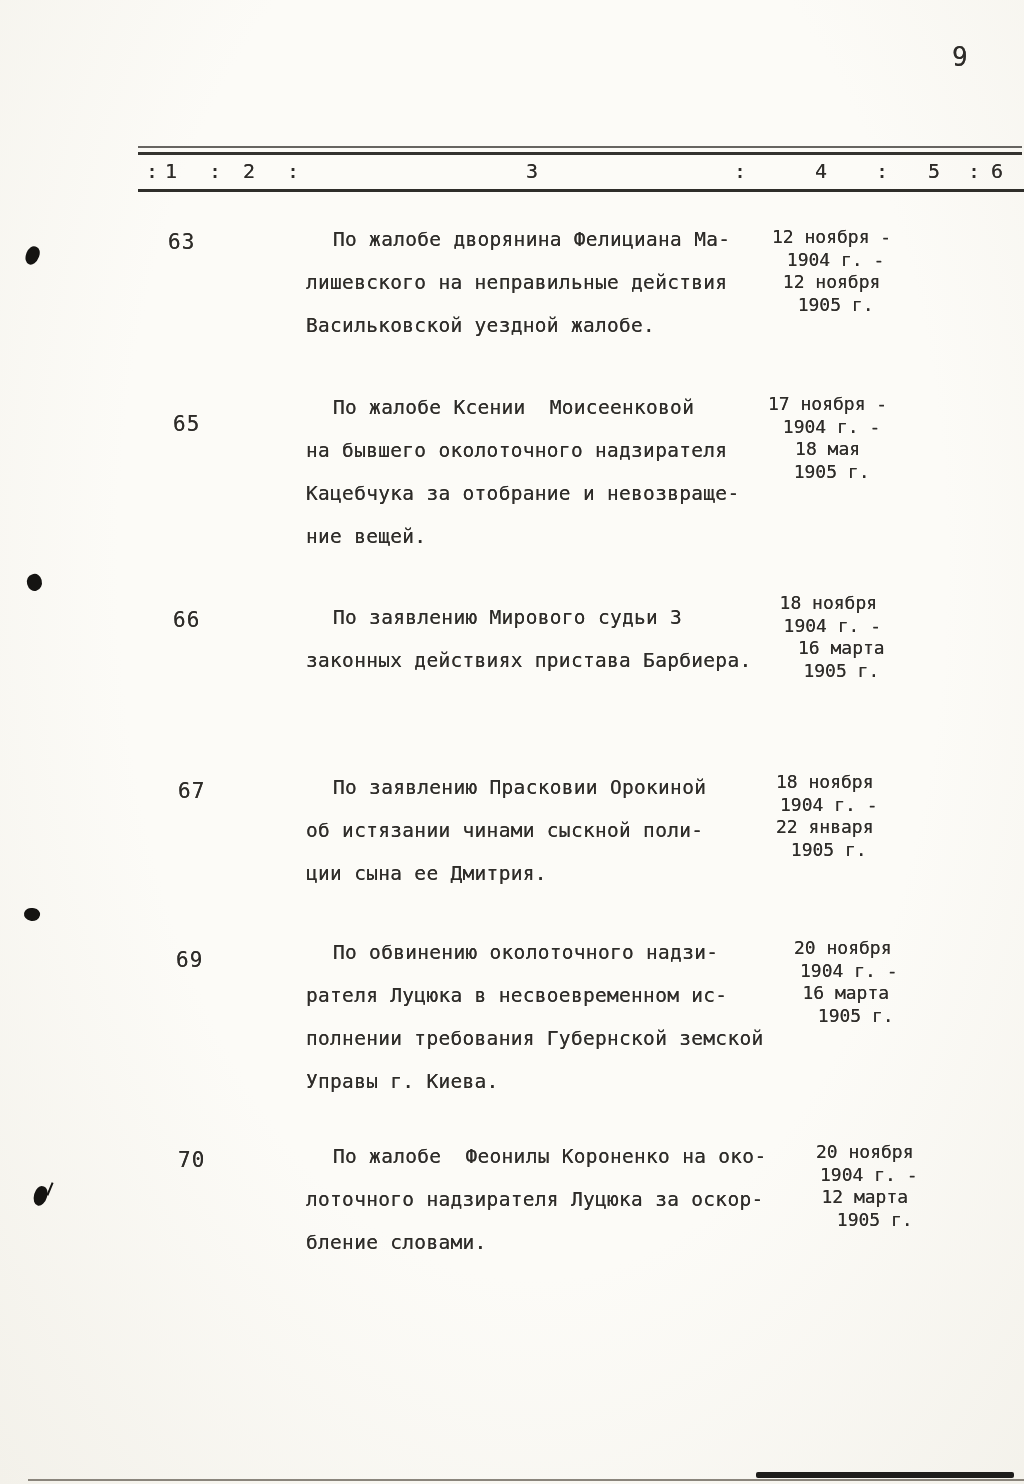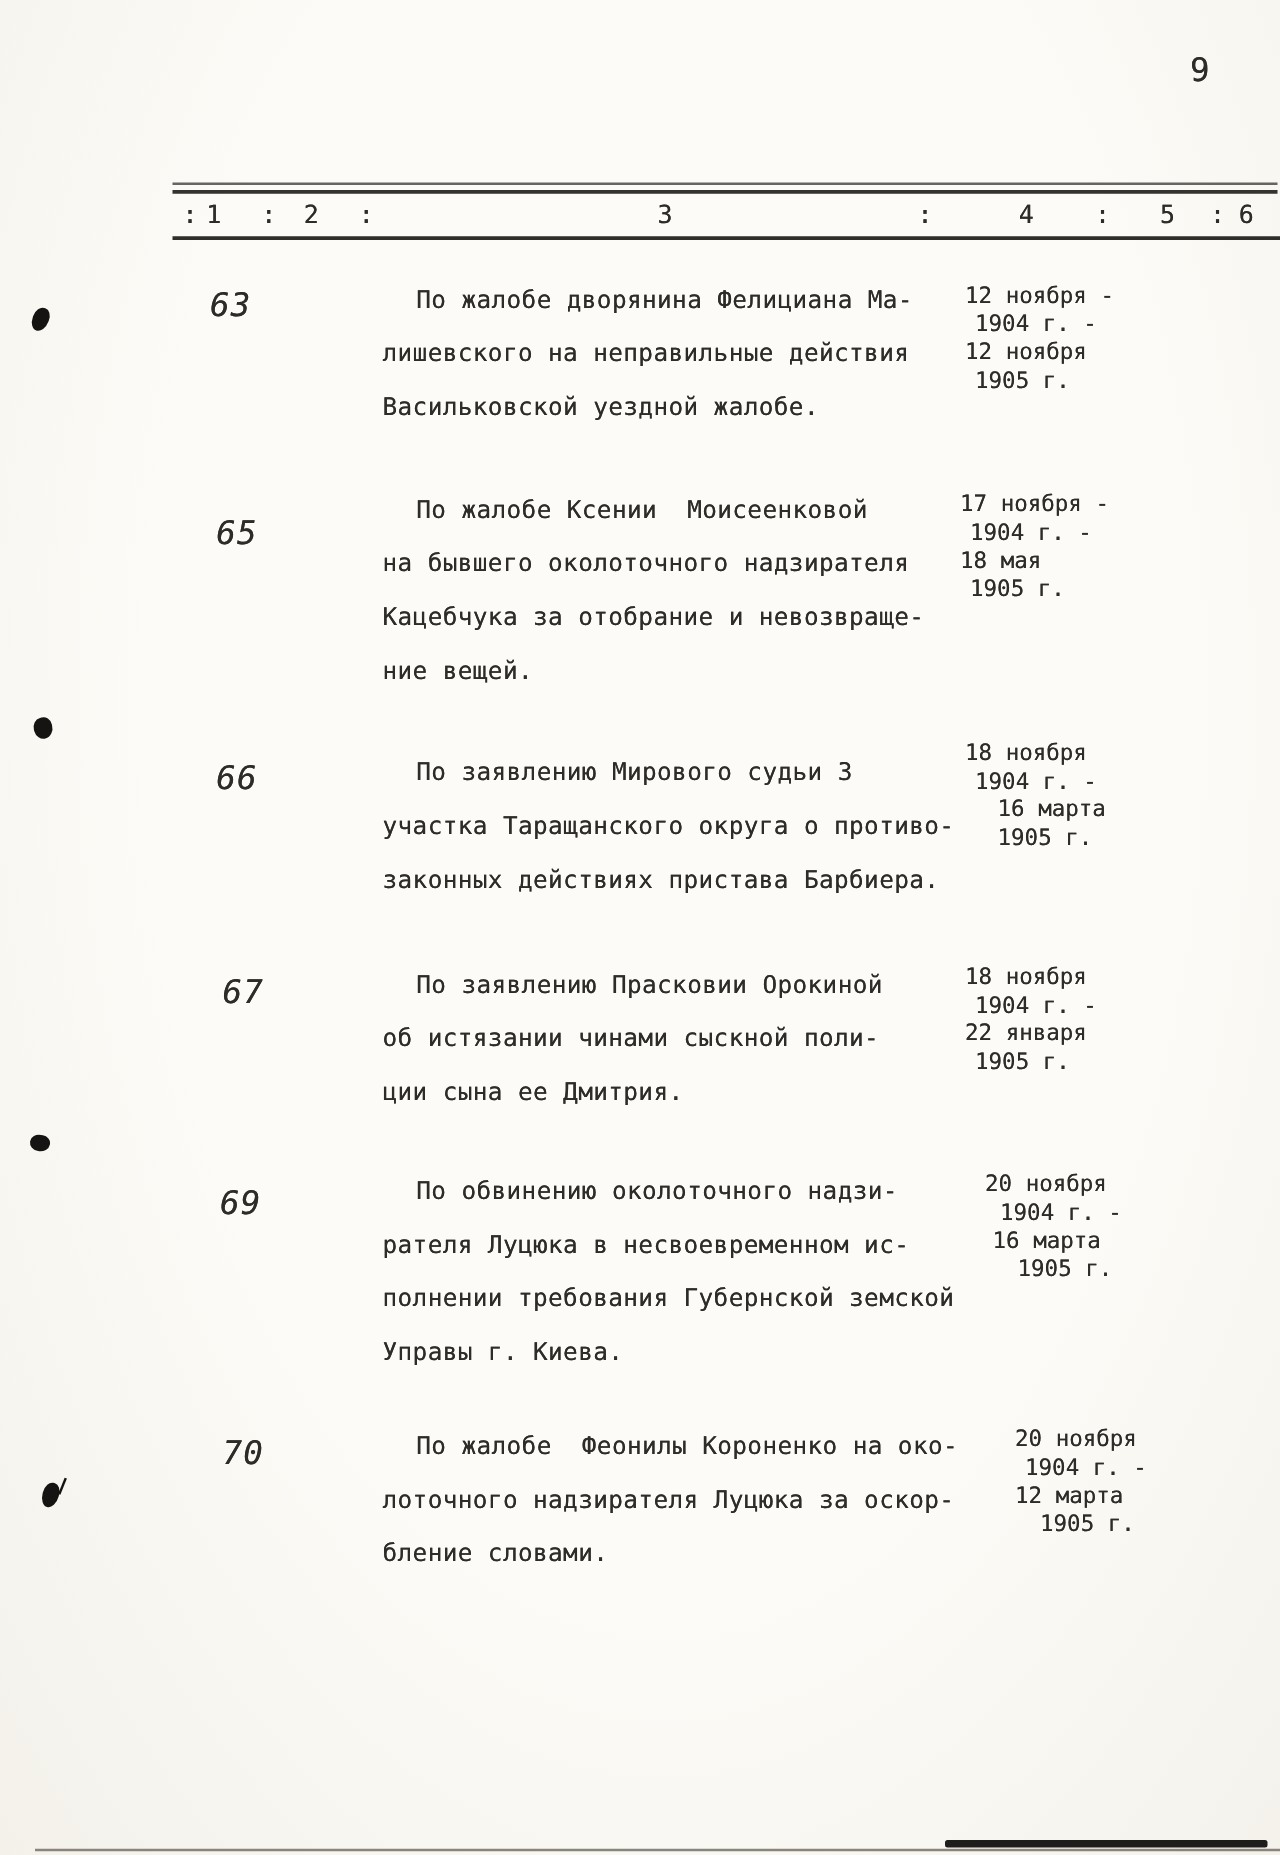--- a/index.html
+++ b/index.html
@@ -7,26 +7,26 @@
   body { font-family:"DejaVu Sans Mono", monospace; background:#e9e7e1; }
   .page {
     position:relative; width:1024px; height:1484px; overflow:hidden;
     background: radial-gradient(ellipse at 52% 38%, #fcfbf7 55%, #f3f1ea 100%);
     color:#2e2c29;
     text-shadow: 0 0 0.5px rgba(46,44,41,0.85);
   }
   .pageno { position:absolute; font-size:26px; }
   .hcol { position:absolute; top:159px; font-size:20px; }
   .rule { position:absolute; }
-  .num { position:absolute; font-size:26px; letter-spacing:1px;font-style:italic; }
+  .num { position:absolute; font-size:21px; letter-spacing:1px; }
   .txt { position:absolute; }
   .txt .ln { height:43px; line-height:43px; font-size:19.5px; white-space:pre; letter-spacing:0.3px; }
   .ind { padding-left:27px; }
   .dates { position:absolute; }
-  .dates .dl { height:22.5px; line-height:22.5px; font-size:18px; white-space:pre; }
+  .dates .dl { height:22.5px; line-height:22.5px; font-size:18px; white-space:pre;text-align:center; }
   .o8 { margin-left:8px; }
   .blot { position:absolute; background:#151412; border-radius:50% 45% 55% 50%; }
 </style>
 </head>
 <body>
 
 <div class="page">
 
   <div class="pageno" style="left:952px; top:42px;">9</div>
 
@@ -71,21 +71,20 @@
   <div class="dates" style="left:768px; top:393px;">
     <div class="dl">17 ноября -</div>
     <div class="dl o8">1904 г. -</div>
     <div class="dl">18 мая</div>
     <div class="dl o8">1905 г.</div>
   </div>
 
   <div class="num" style="left:173px; top:608px;text-align:right;">66</div>
   <div class="txt" style="left:306px; top:596px;">
     <div class="ln ind">По заявлению Мирового судьи 3</div>
-    <div class="ln">участка Таращанского округа о противо-</div>
     <div class="ln">законных действиях пристава Барбиера.</div>
   </div>
   <div class="dates" style="left:772px; top:592px;">
     <div class="dl">18 ноября</div>
     <div class="dl o8">1904 г. -</div>
     <div class="dl" style="margin-left:26px;">16 марта</div>
     <div class="dl" style="margin-left:26px;">1905 г.</div>
   </div>
 
   <div class="num" style="left:178px; top:779px;">67</div>

